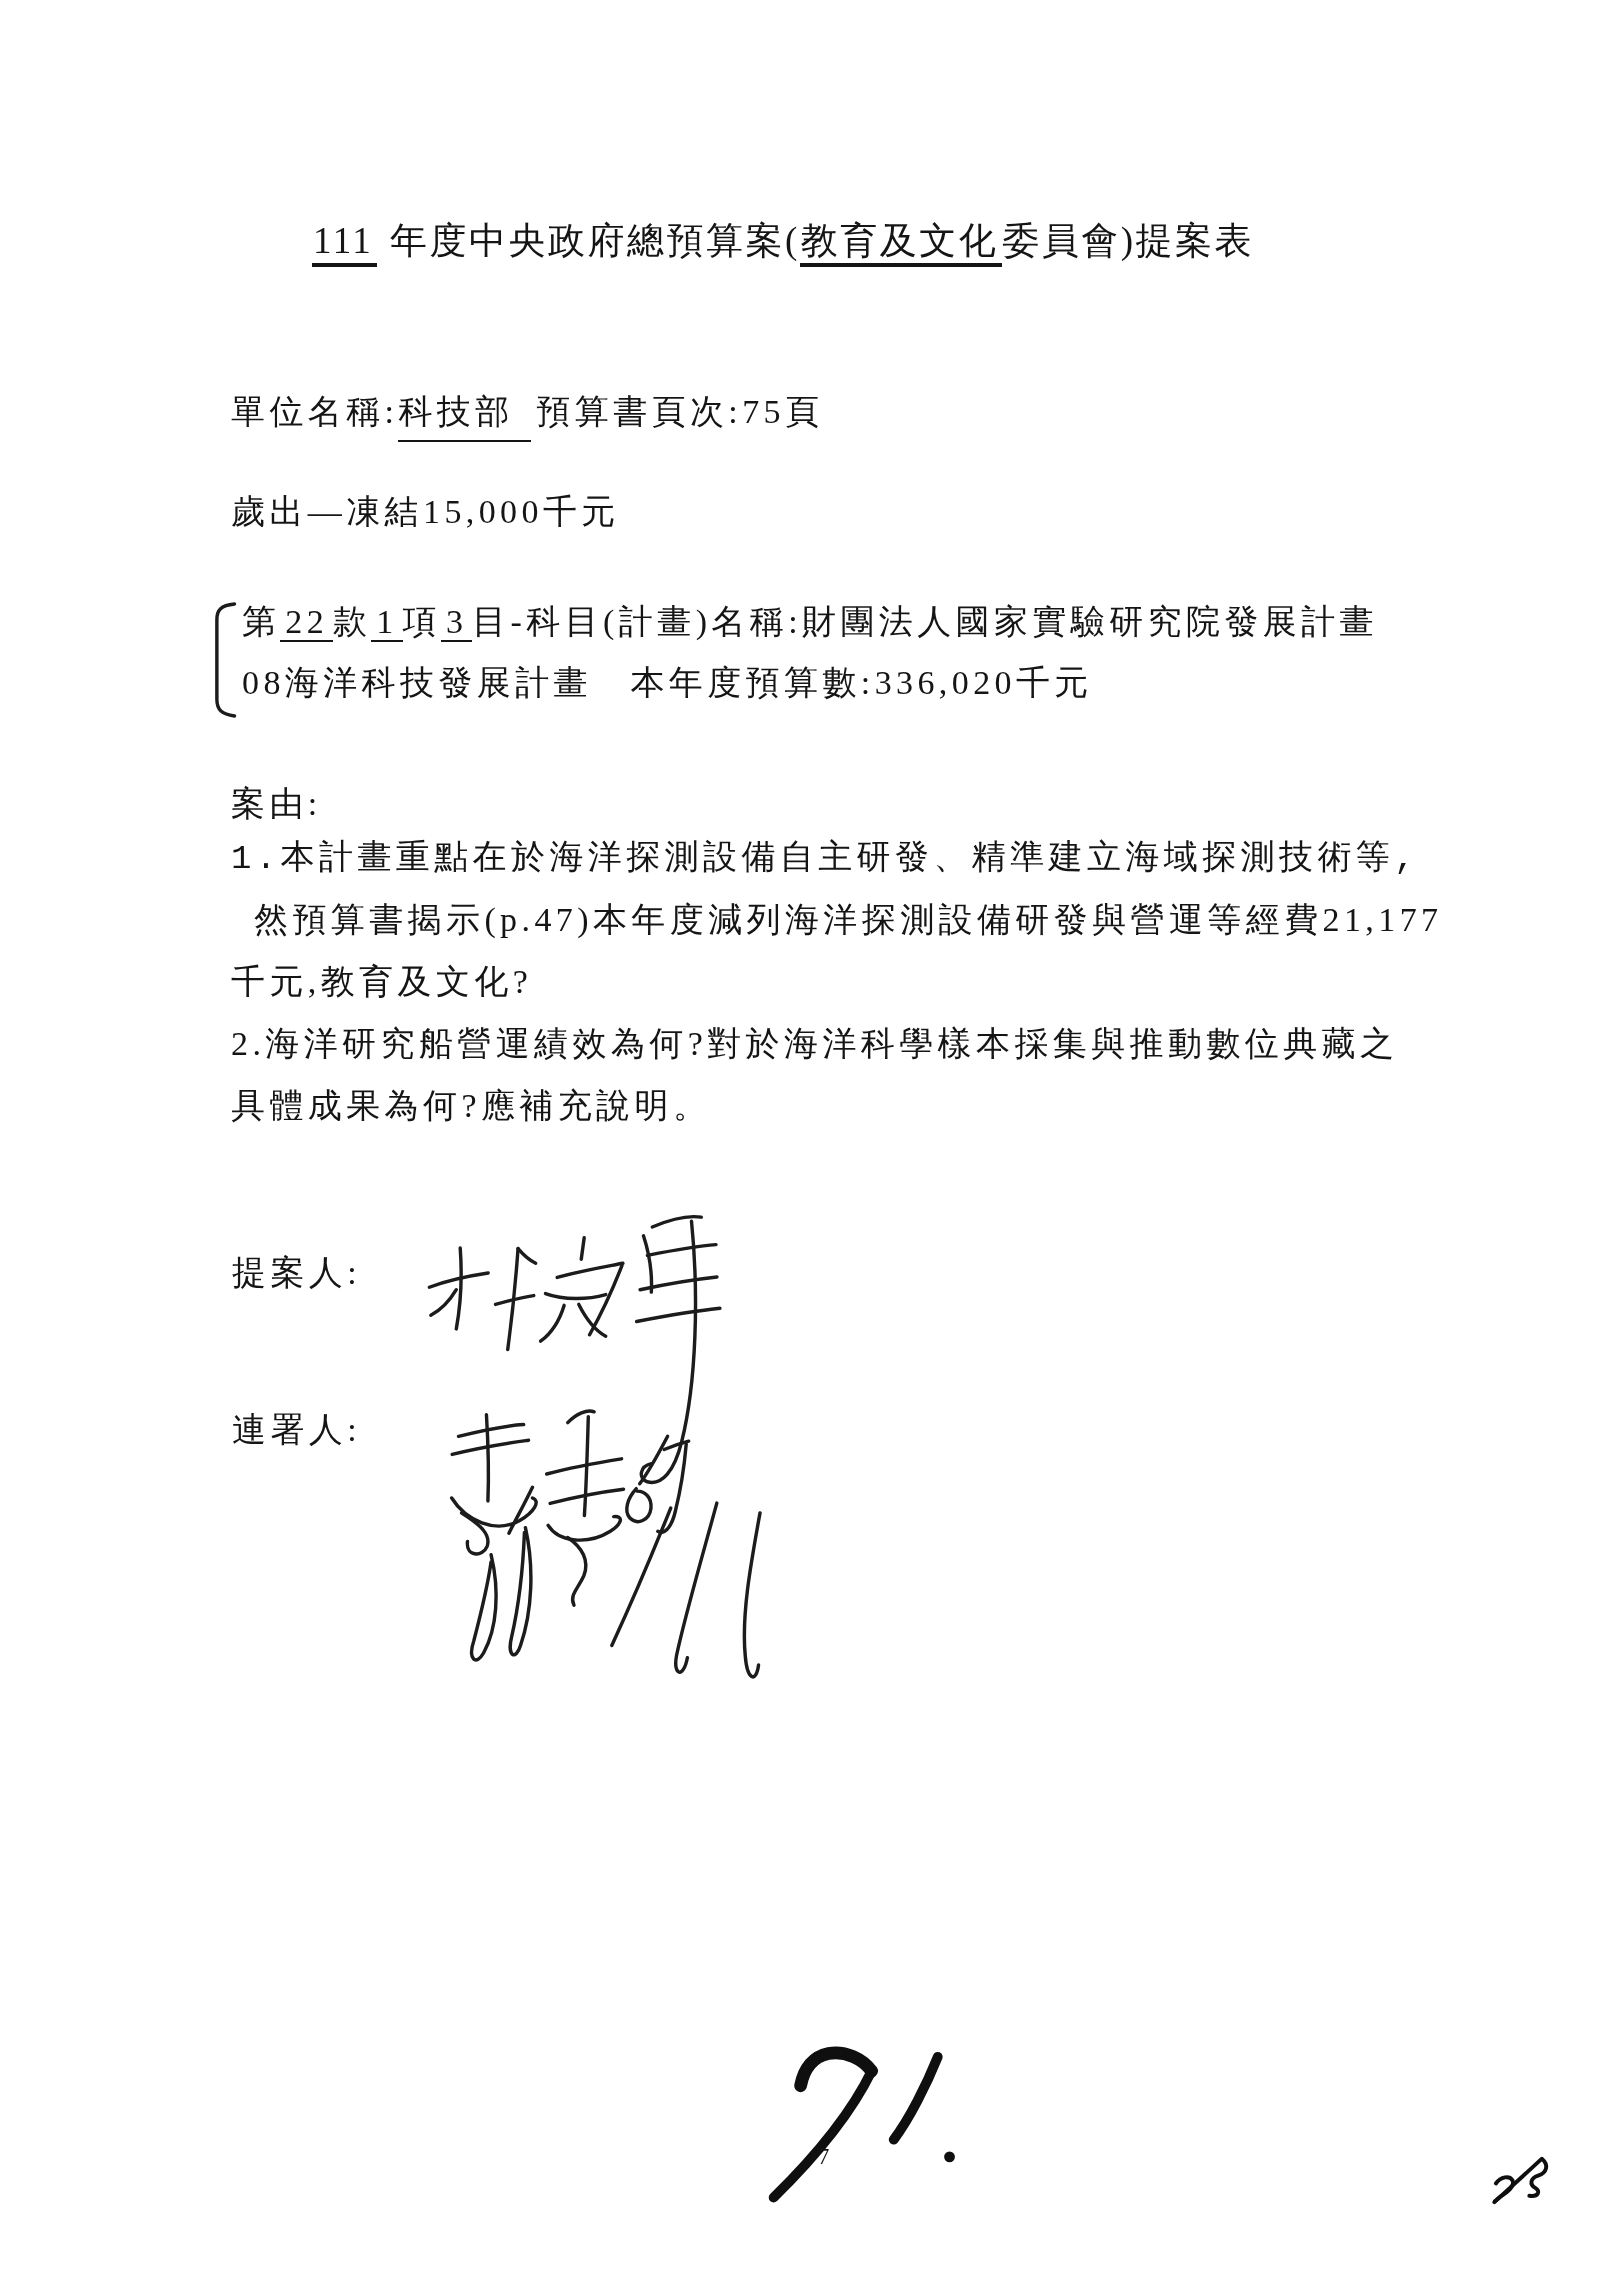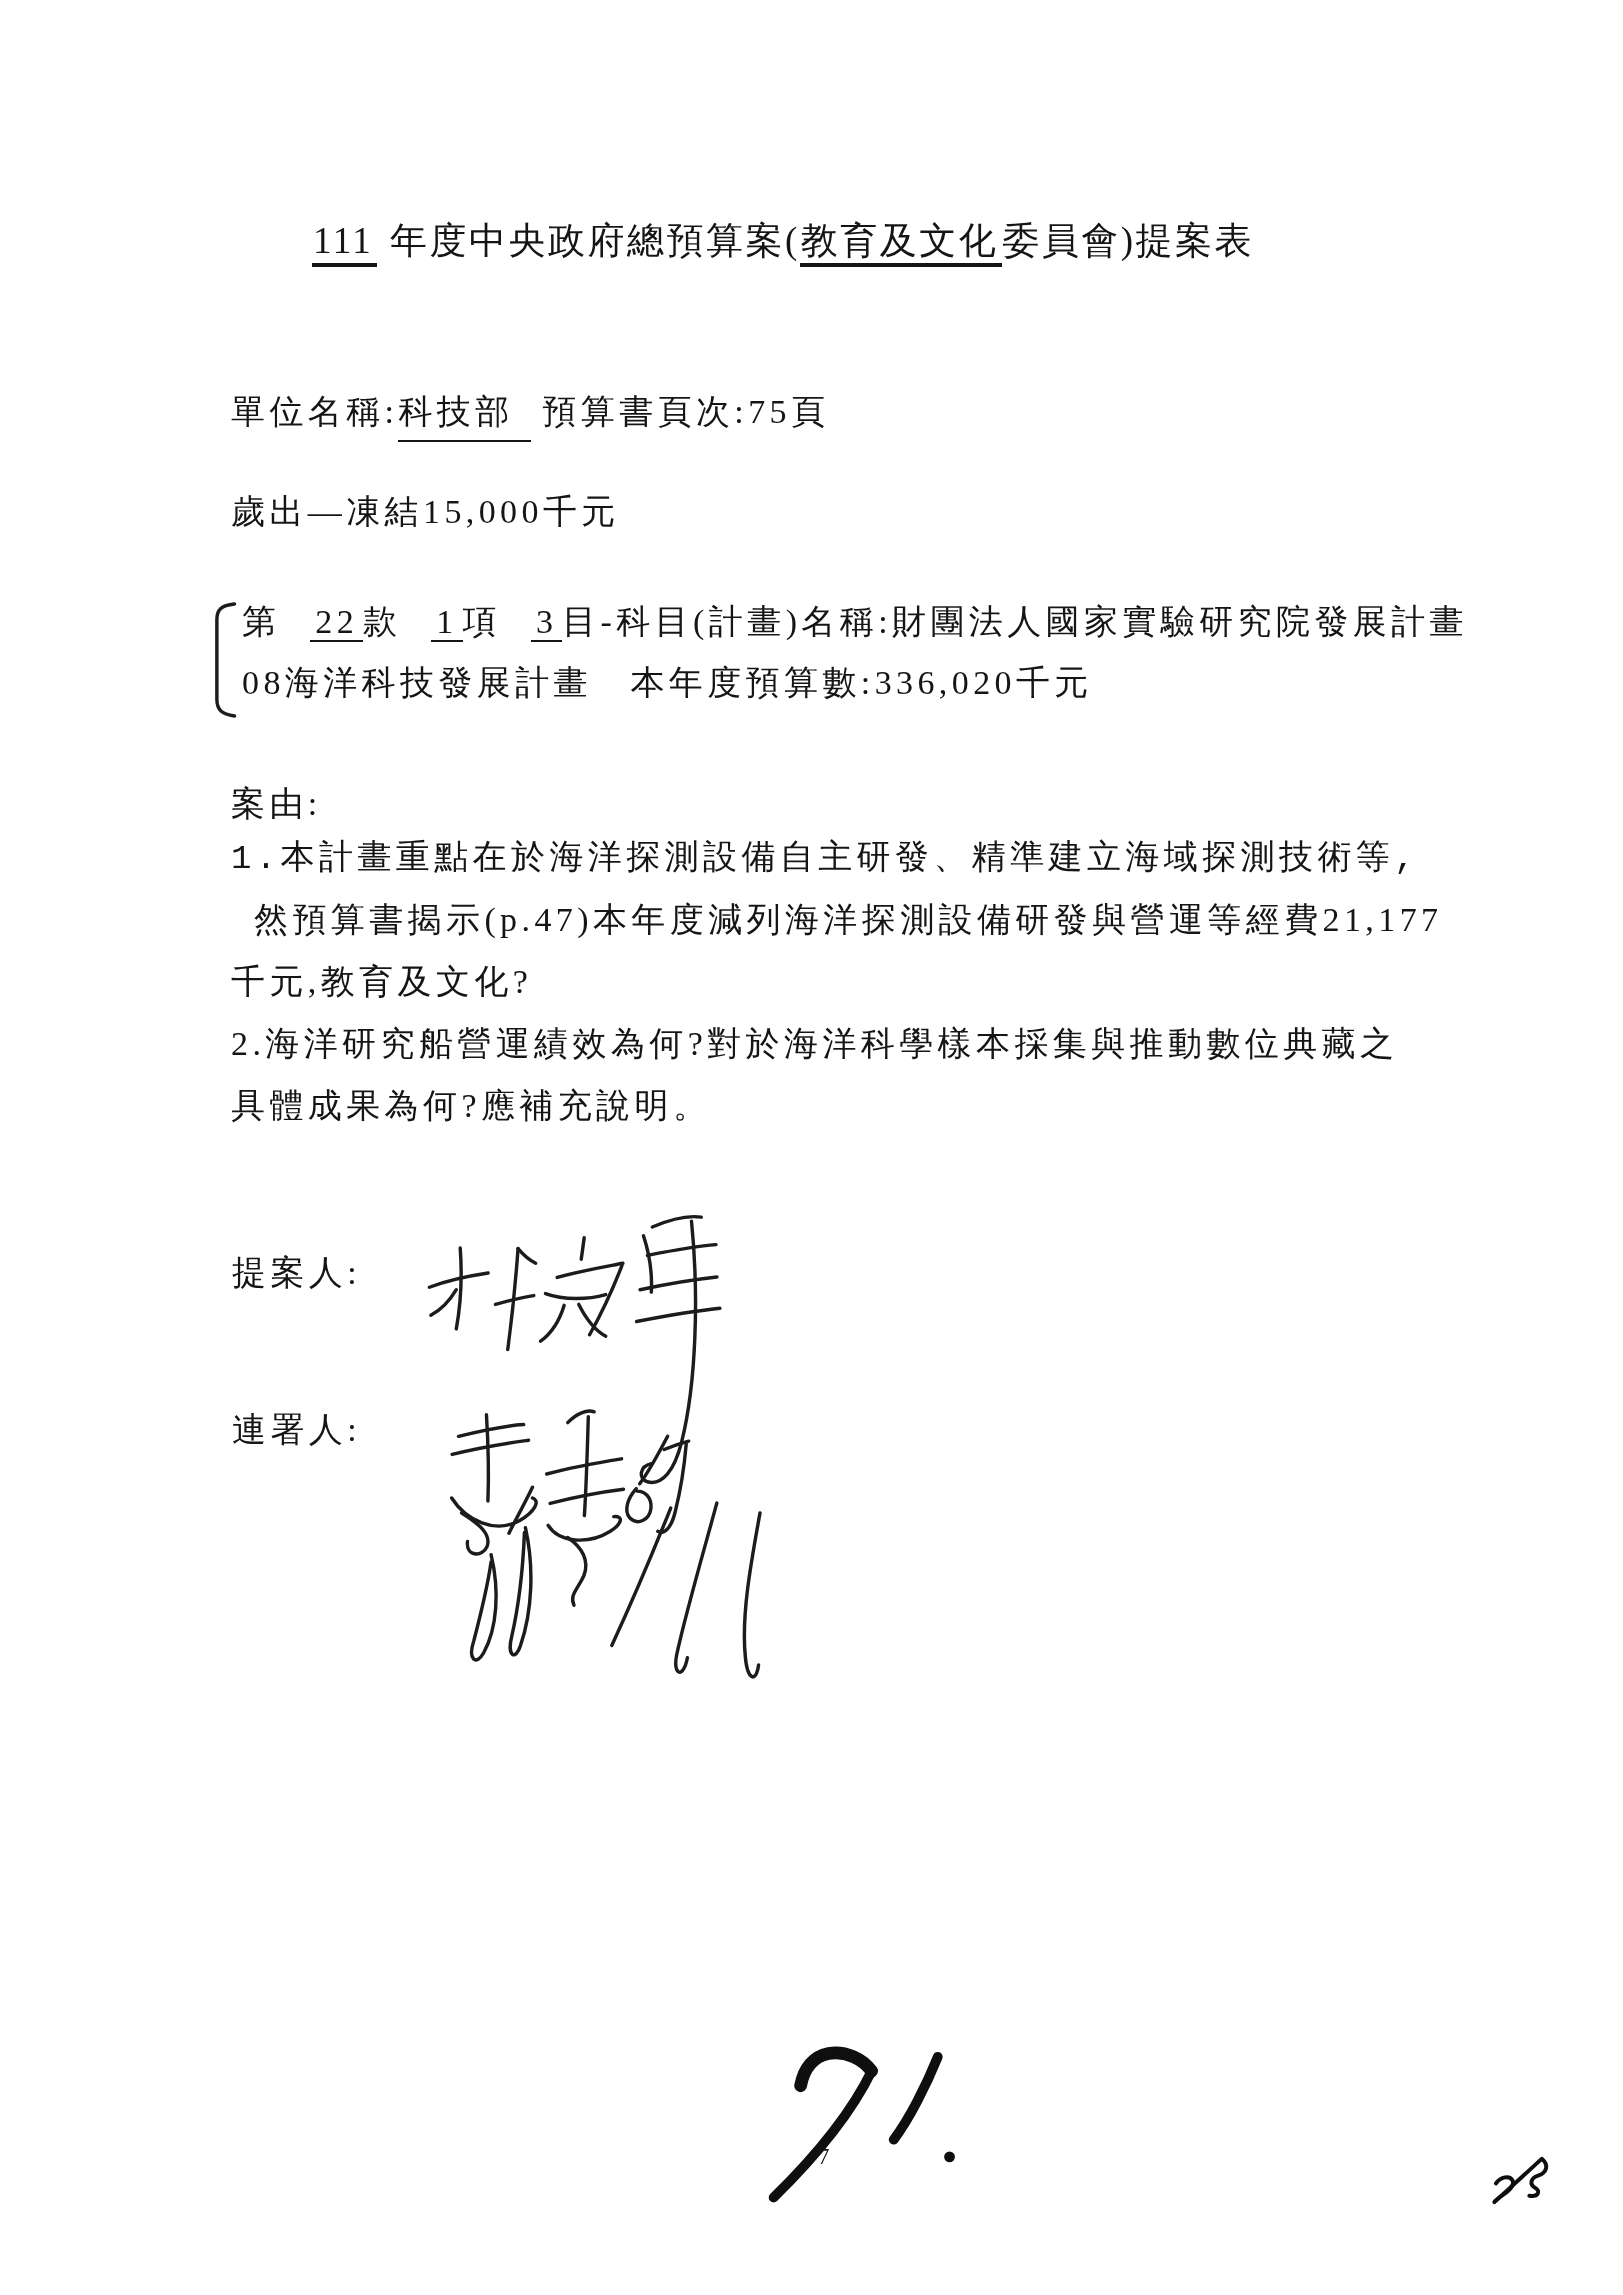--- a/index.html
+++ b/index.html
@@ -6,22 +6,22 @@
   body{
     width:1624px;height:2295px;position:relative;background:#ffffff;
     font-family:"Liberation Serif","DejaVu Serif",serif;color:#151515;
     overflow:hidden;
   }
   .line{position:absolute;white-space:nowrap;line-height:1;}
   .title{font-size:37px;letter-spacing:2.5px;}
   .body-t{font-size:34px;letter-spacing:4.4px;}
   .u-thick{display:inline-block;border-bottom:4.4px solid #151515;padding:0 3.9px 3.9px 1px;}
   .u-med{display:inline-block;border-bottom:2.9px solid #151515;padding-bottom:11px;}
-  .u-num{display:inline-block;border-bottom:2.9px solid #151515;padding:0 4.9px 1px;margin-left:30px;}
-  .gap-l{margin-left:11px;}
+  .u-num{display:inline-block;border-bottom:2.9px solid #151515;padding:0 4.9px 1px;}
+  .gap-l{margin-left:5px;}
   .gap-year{margin-right:12.8px;}
   .unit-u{padding-right:17.7px;}
   .sig{position:absolute;}
   .sig path{fill:none;stroke:#1c1c1c;stroke-width:7;stroke-linecap:round;stroke-linejoin:round;}
   .pen path{fill:none;stroke:#0f0f0f;stroke-linecap:round;stroke-linejoin:round;}
   .pen .thick{stroke-width:26;}
   .pen .mid{stroke-width:20;}
   .pen .thin{stroke-width:8;}
   .page-num{position:absolute;font-size:22.6px;letter-spacing:0;}
 </style>

